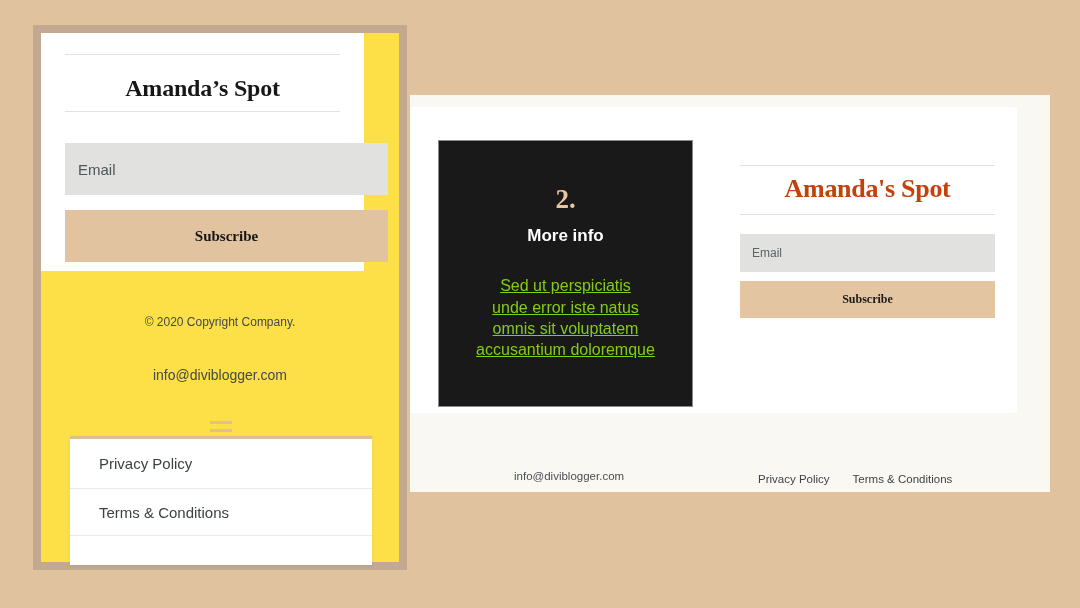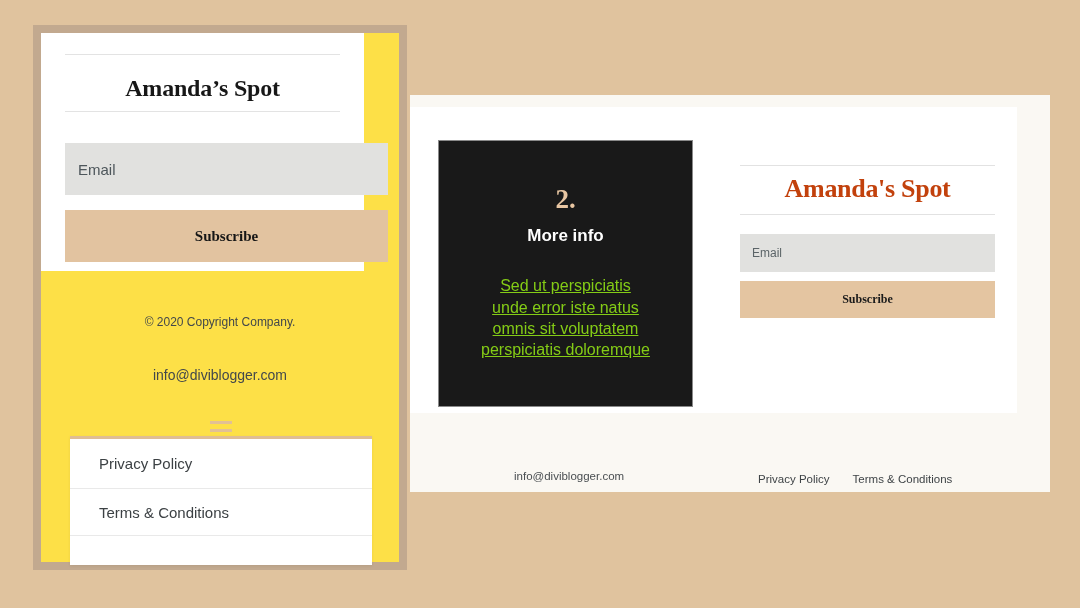--- a/index.html
+++ b/index.html
@@ -146,21 +146,21 @@
 
     <div class="desktop-white">
 
       <div class="d-dark">
         <div class="d-num">2.</div>
         <div class="d-moreinfo">More info</div>
         <div class="d-links">
           <a href="#">Sed ut perspiciatis</a>
           <a href="#">unde error iste natus</a>
           <a href="#">omnis sit voluptatem</a>
-          <a href="#">perspiciatis doloremque</a>
+          <a href="#">accusantium doloremque</a>
         </div>
       </div>
 
       <div class="d-right">
         <div class="d-rule"></div>
         <div class="d-title">Amanda's Spot</div>
         <div class="d-rule"></div>
         <div class="d-email">Email</div>
         <div class="d-sub">Subscribe</div>
       </div>

